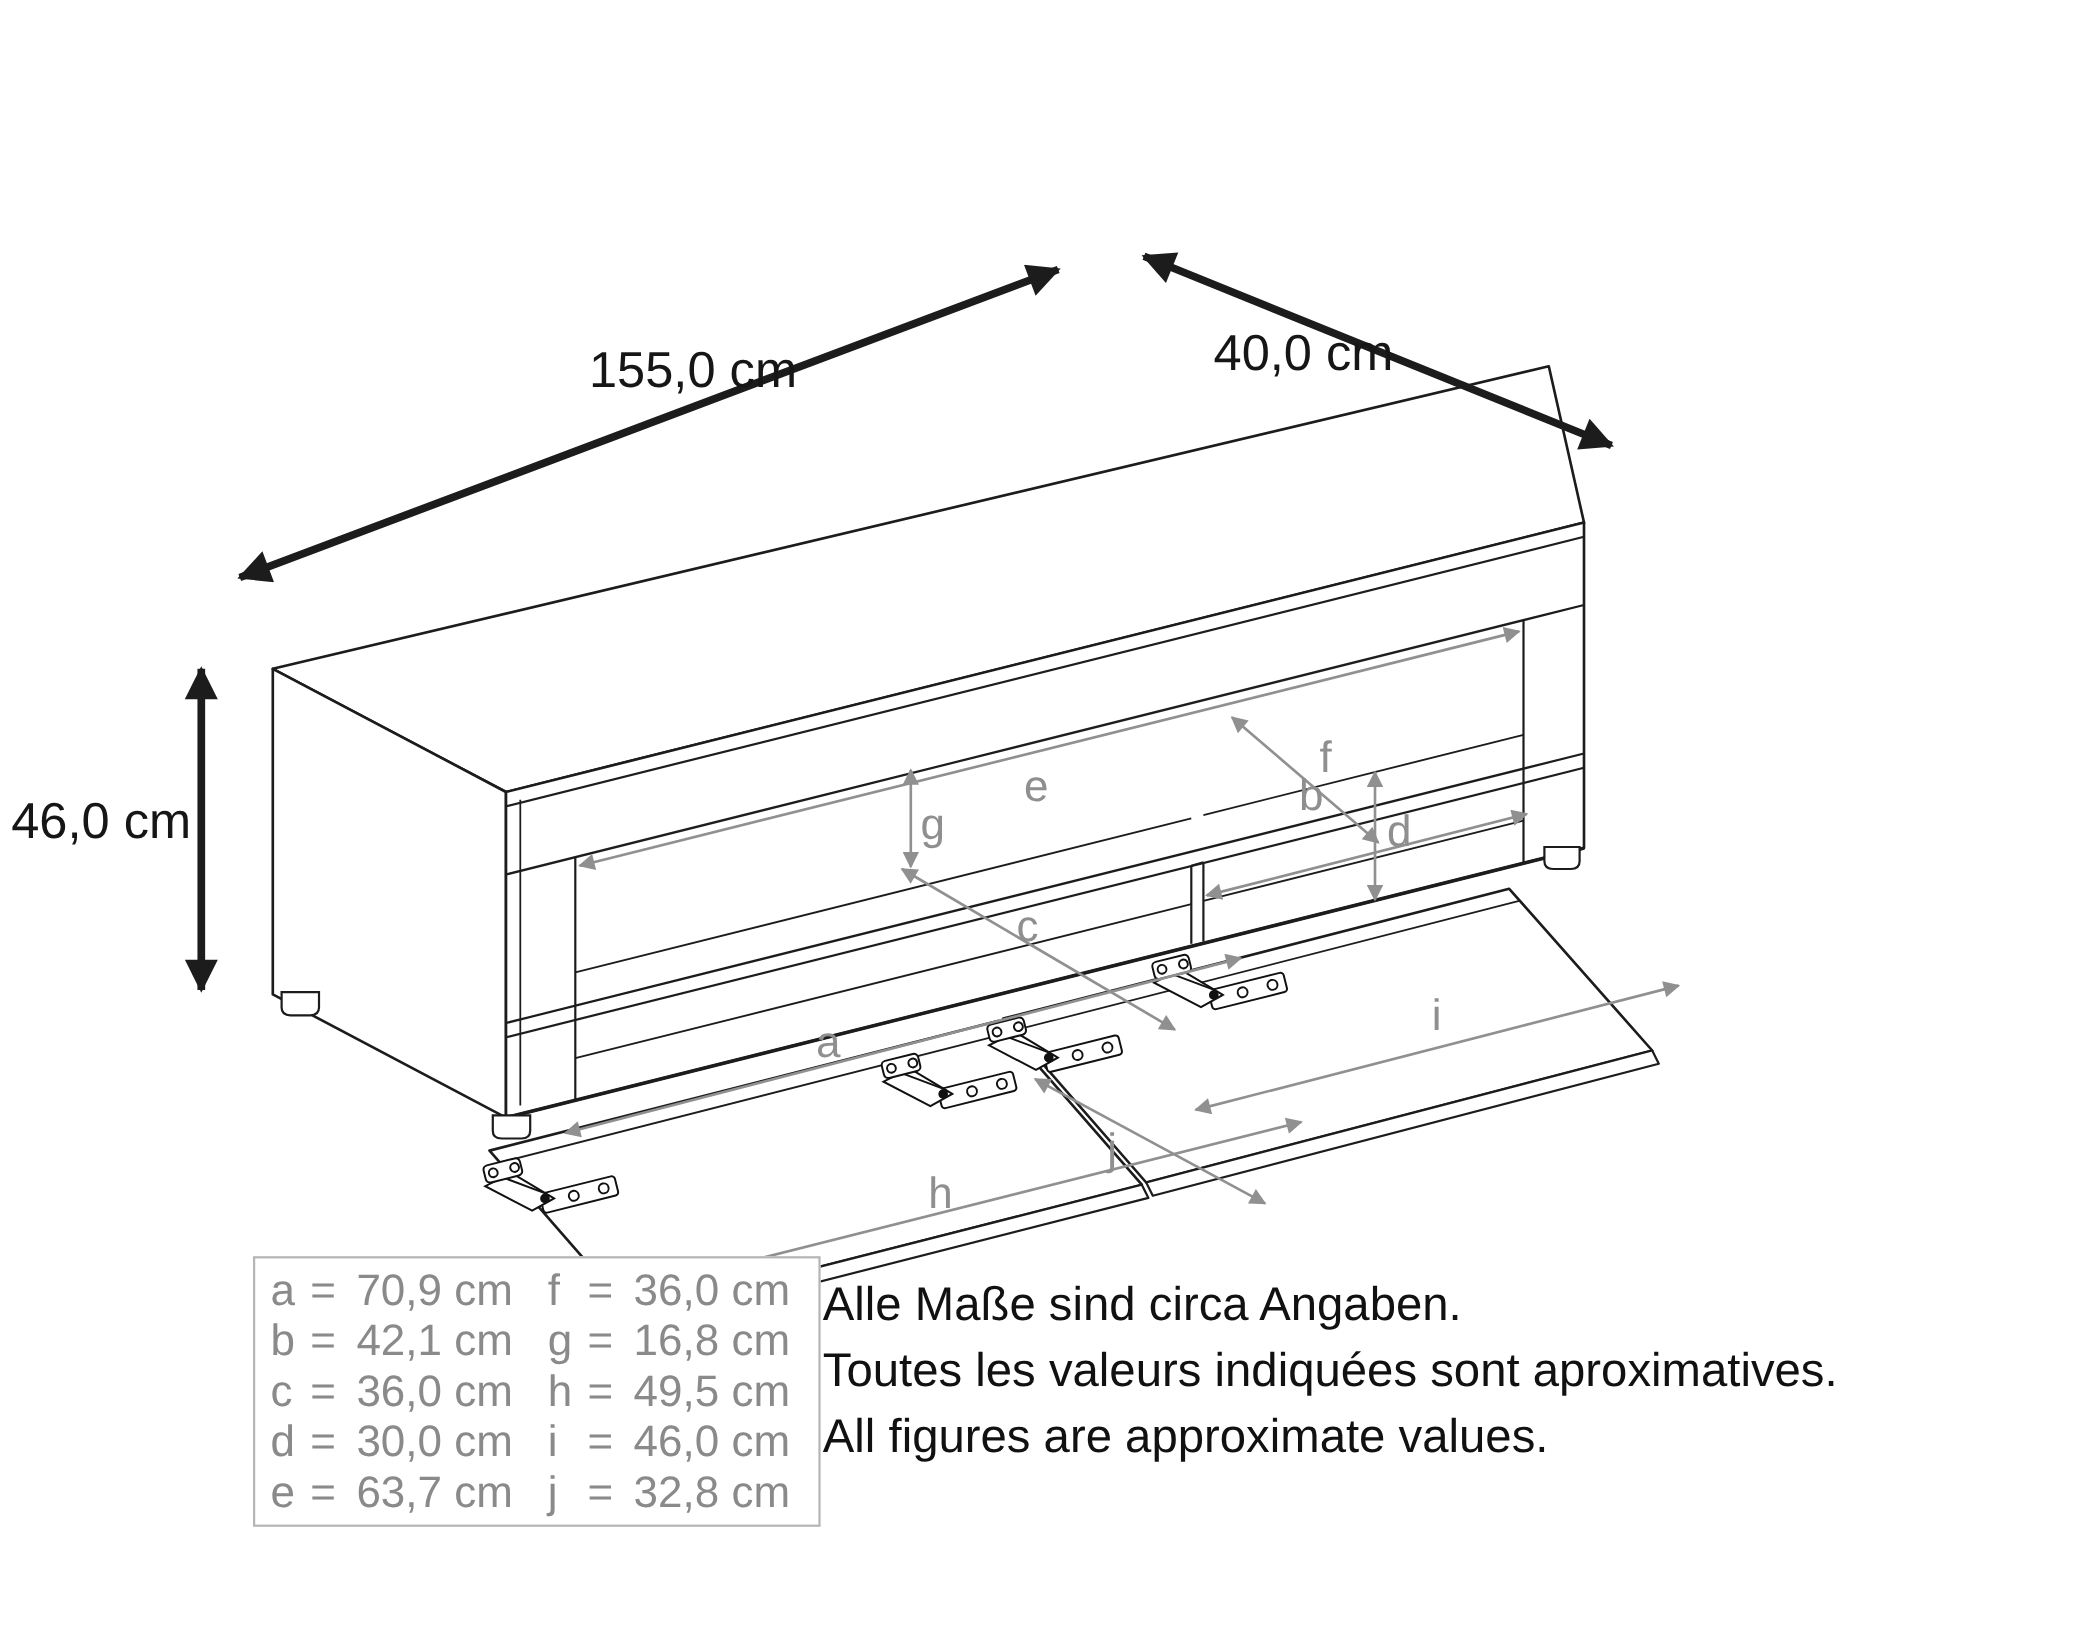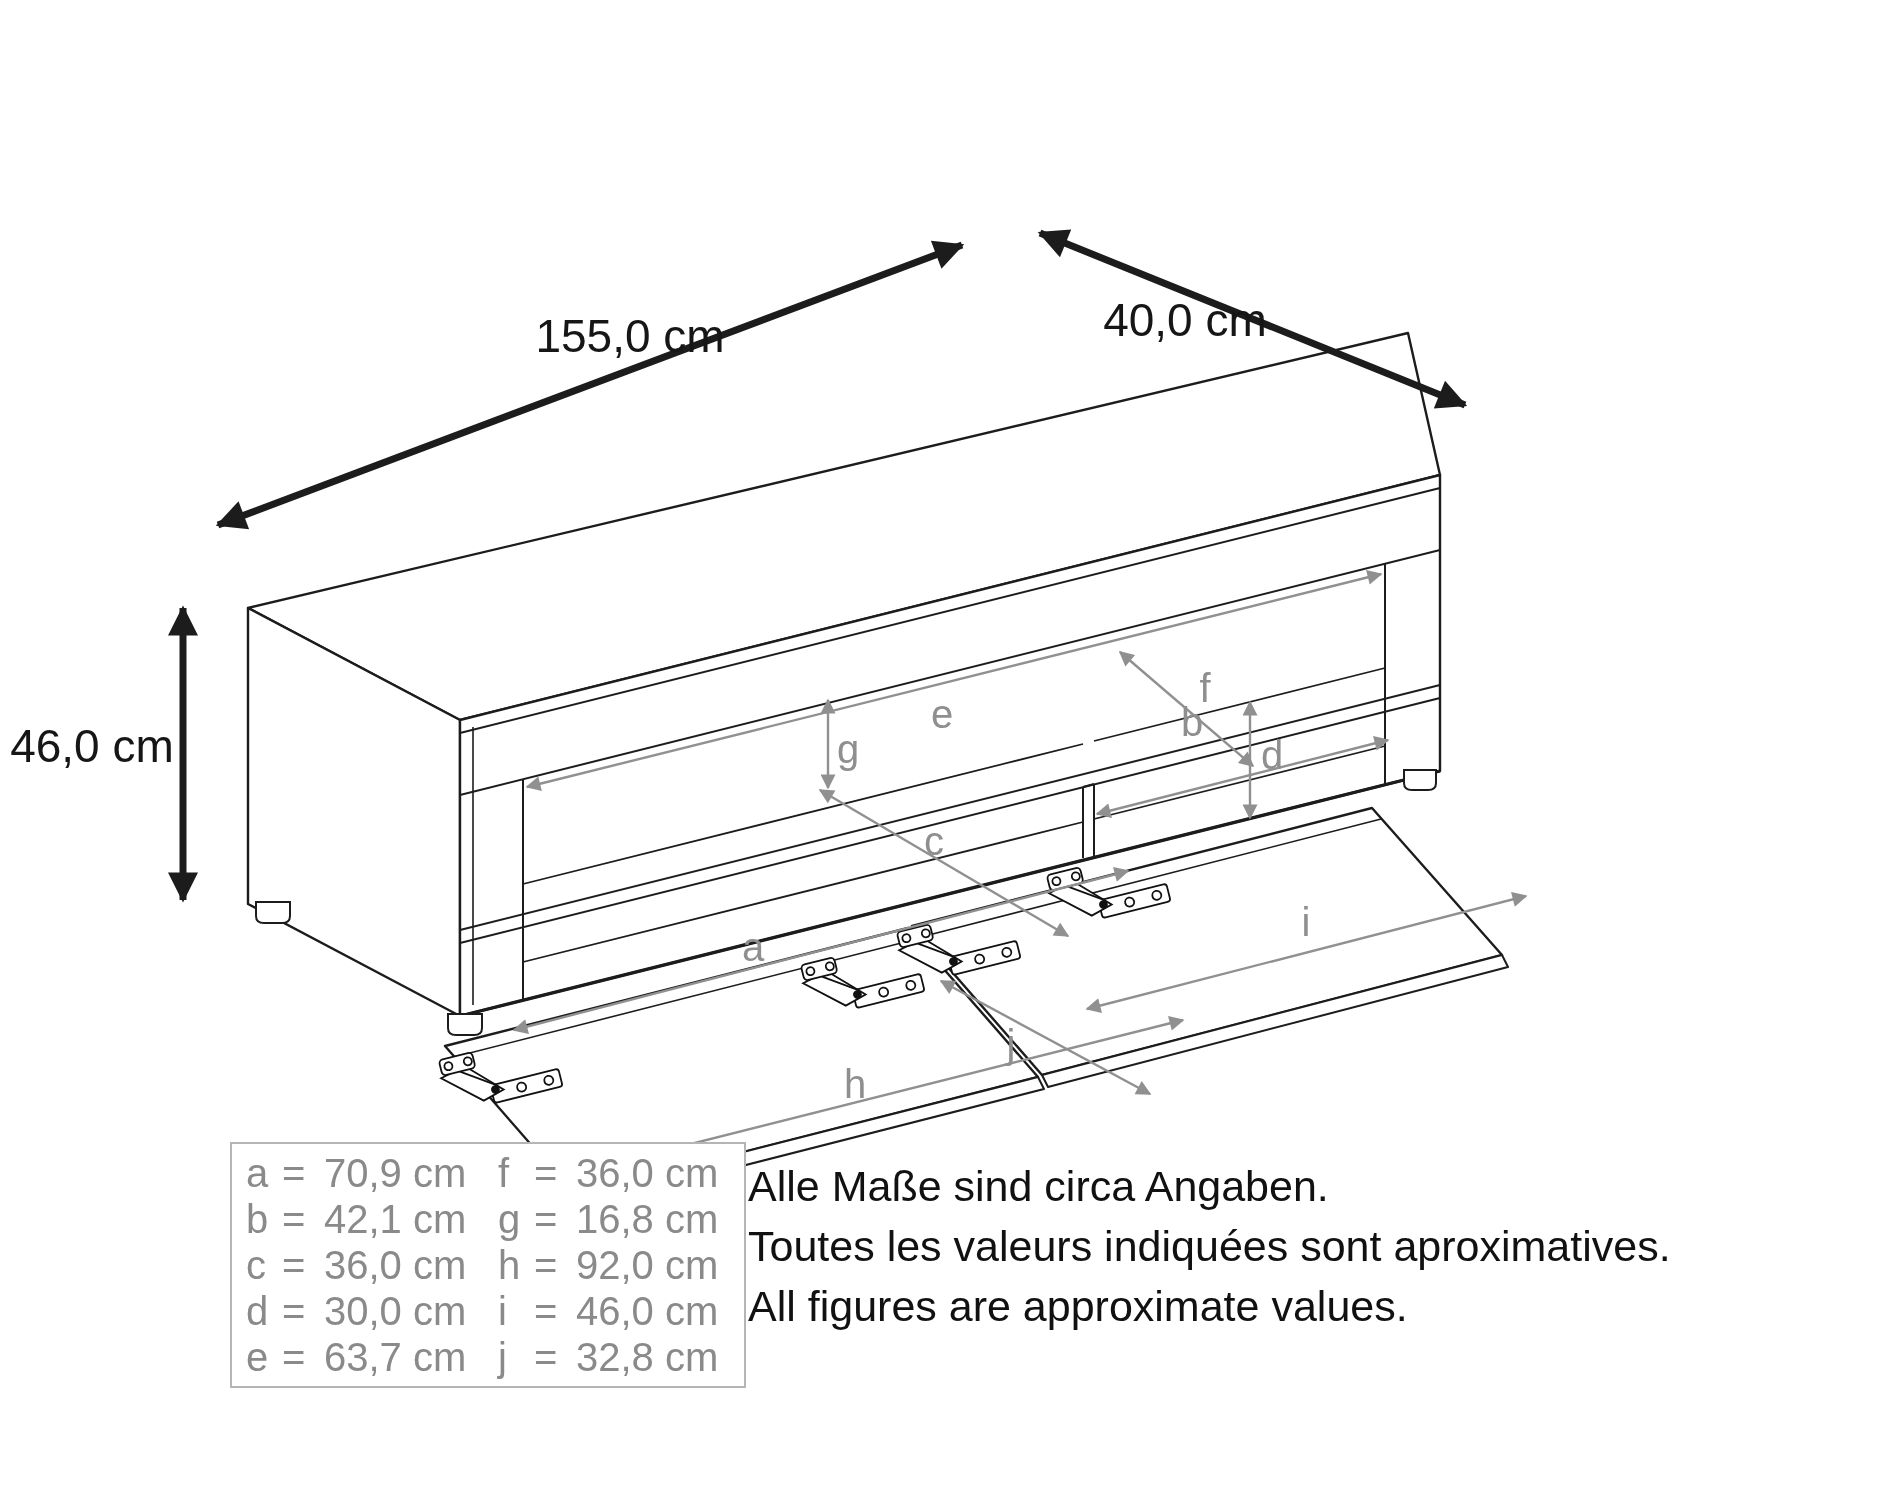--- a/index.html
+++ b/index.html
@@ -183,21 +183,21 @@
           <span class="t-v">36,0 cm</span>
         </div>
       <div class="t-row">
           <span class="t-k">g</span>
           <span class="t-eq">=</span>
           <span class="t-v">16,8 cm</span>
         </div>
       <div class="t-row">
           <span class="t-k">h</span>
           <span class="t-eq">=</span>
-          <span class="t-v">92,0 cm</span>
+          <span class="t-v">49,5 cm</span>
         </div>
       <div class="t-row">
           <span class="t-k">i</span>
           <span class="t-eq">=</span>
           <span class="t-v">46,0 cm</span>
         </div>
       <div class="t-row">
           <span class="t-k">j</span>
           <span class="t-eq">=</span>
           <span class="t-v">32,8 cm</span>

